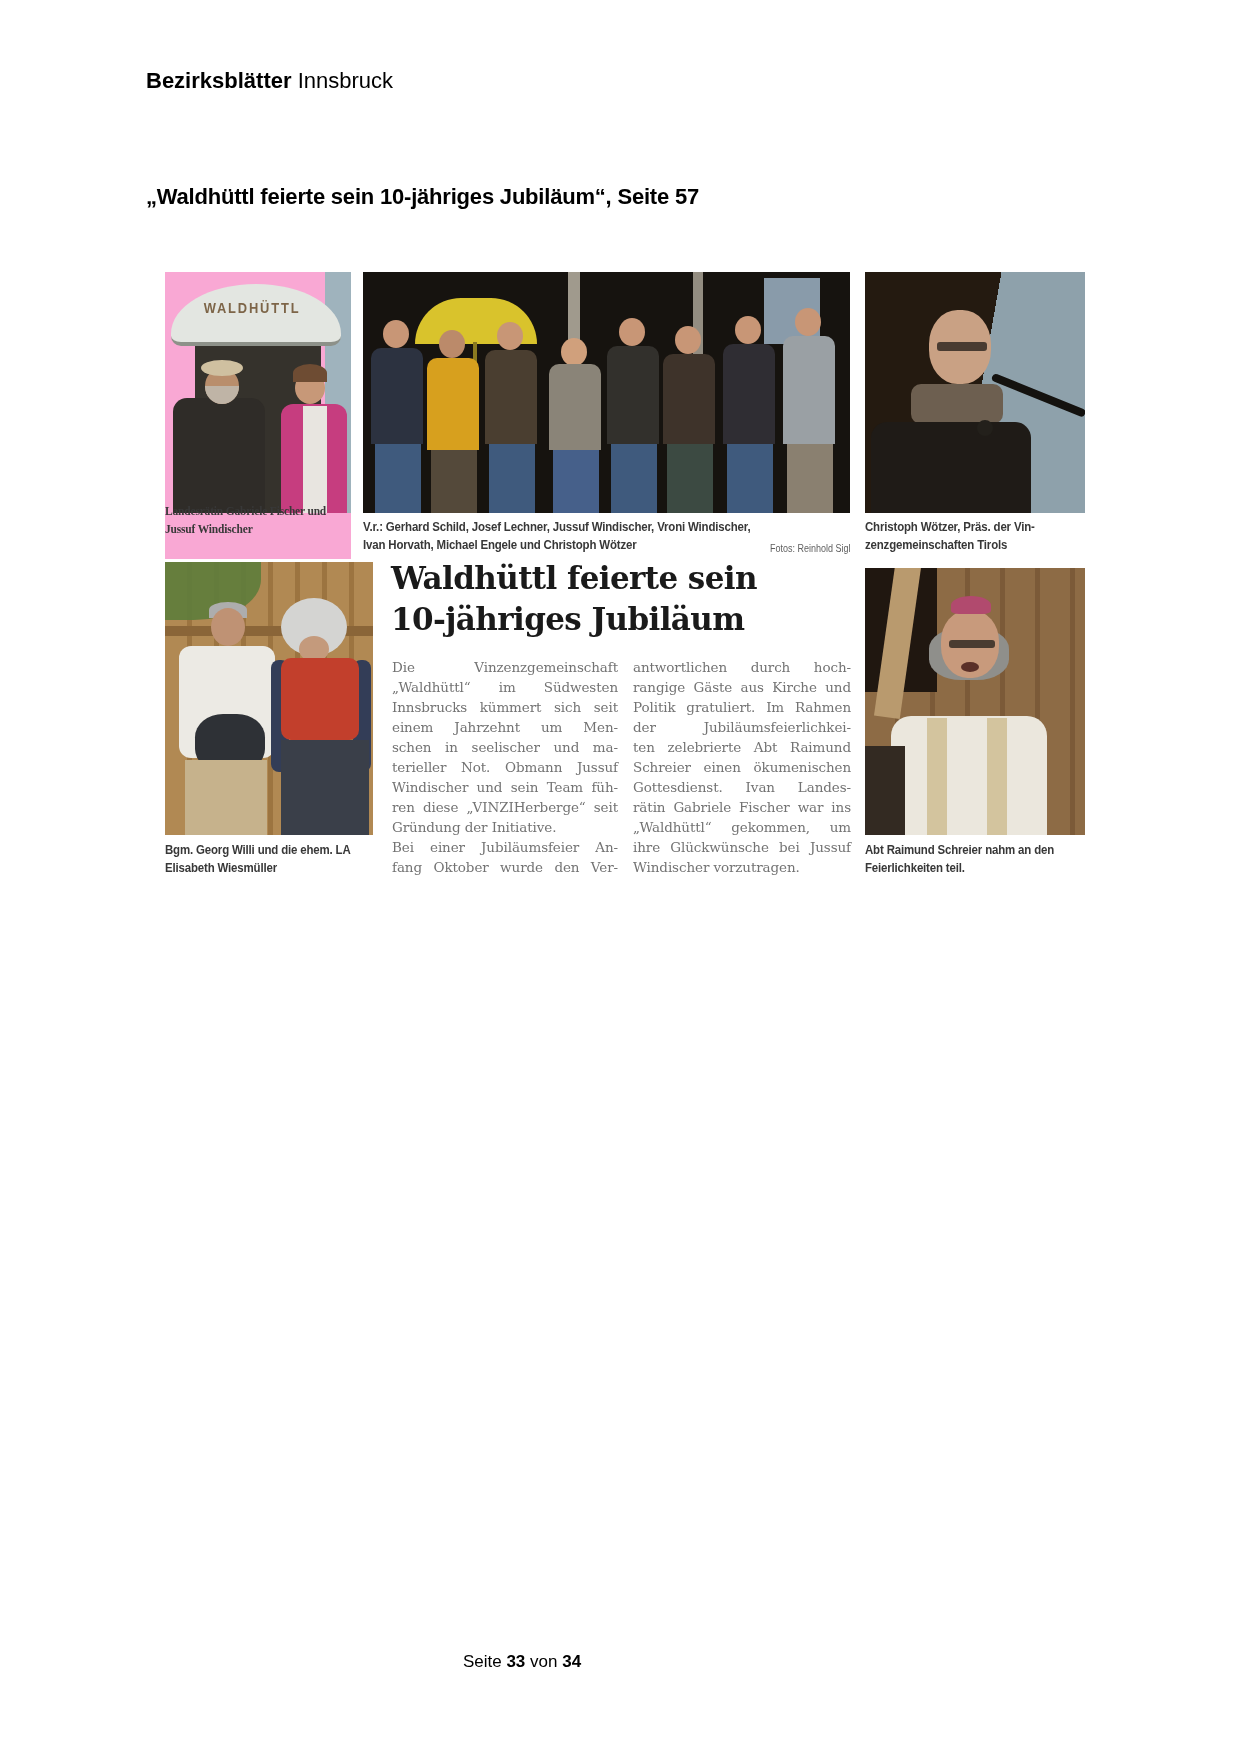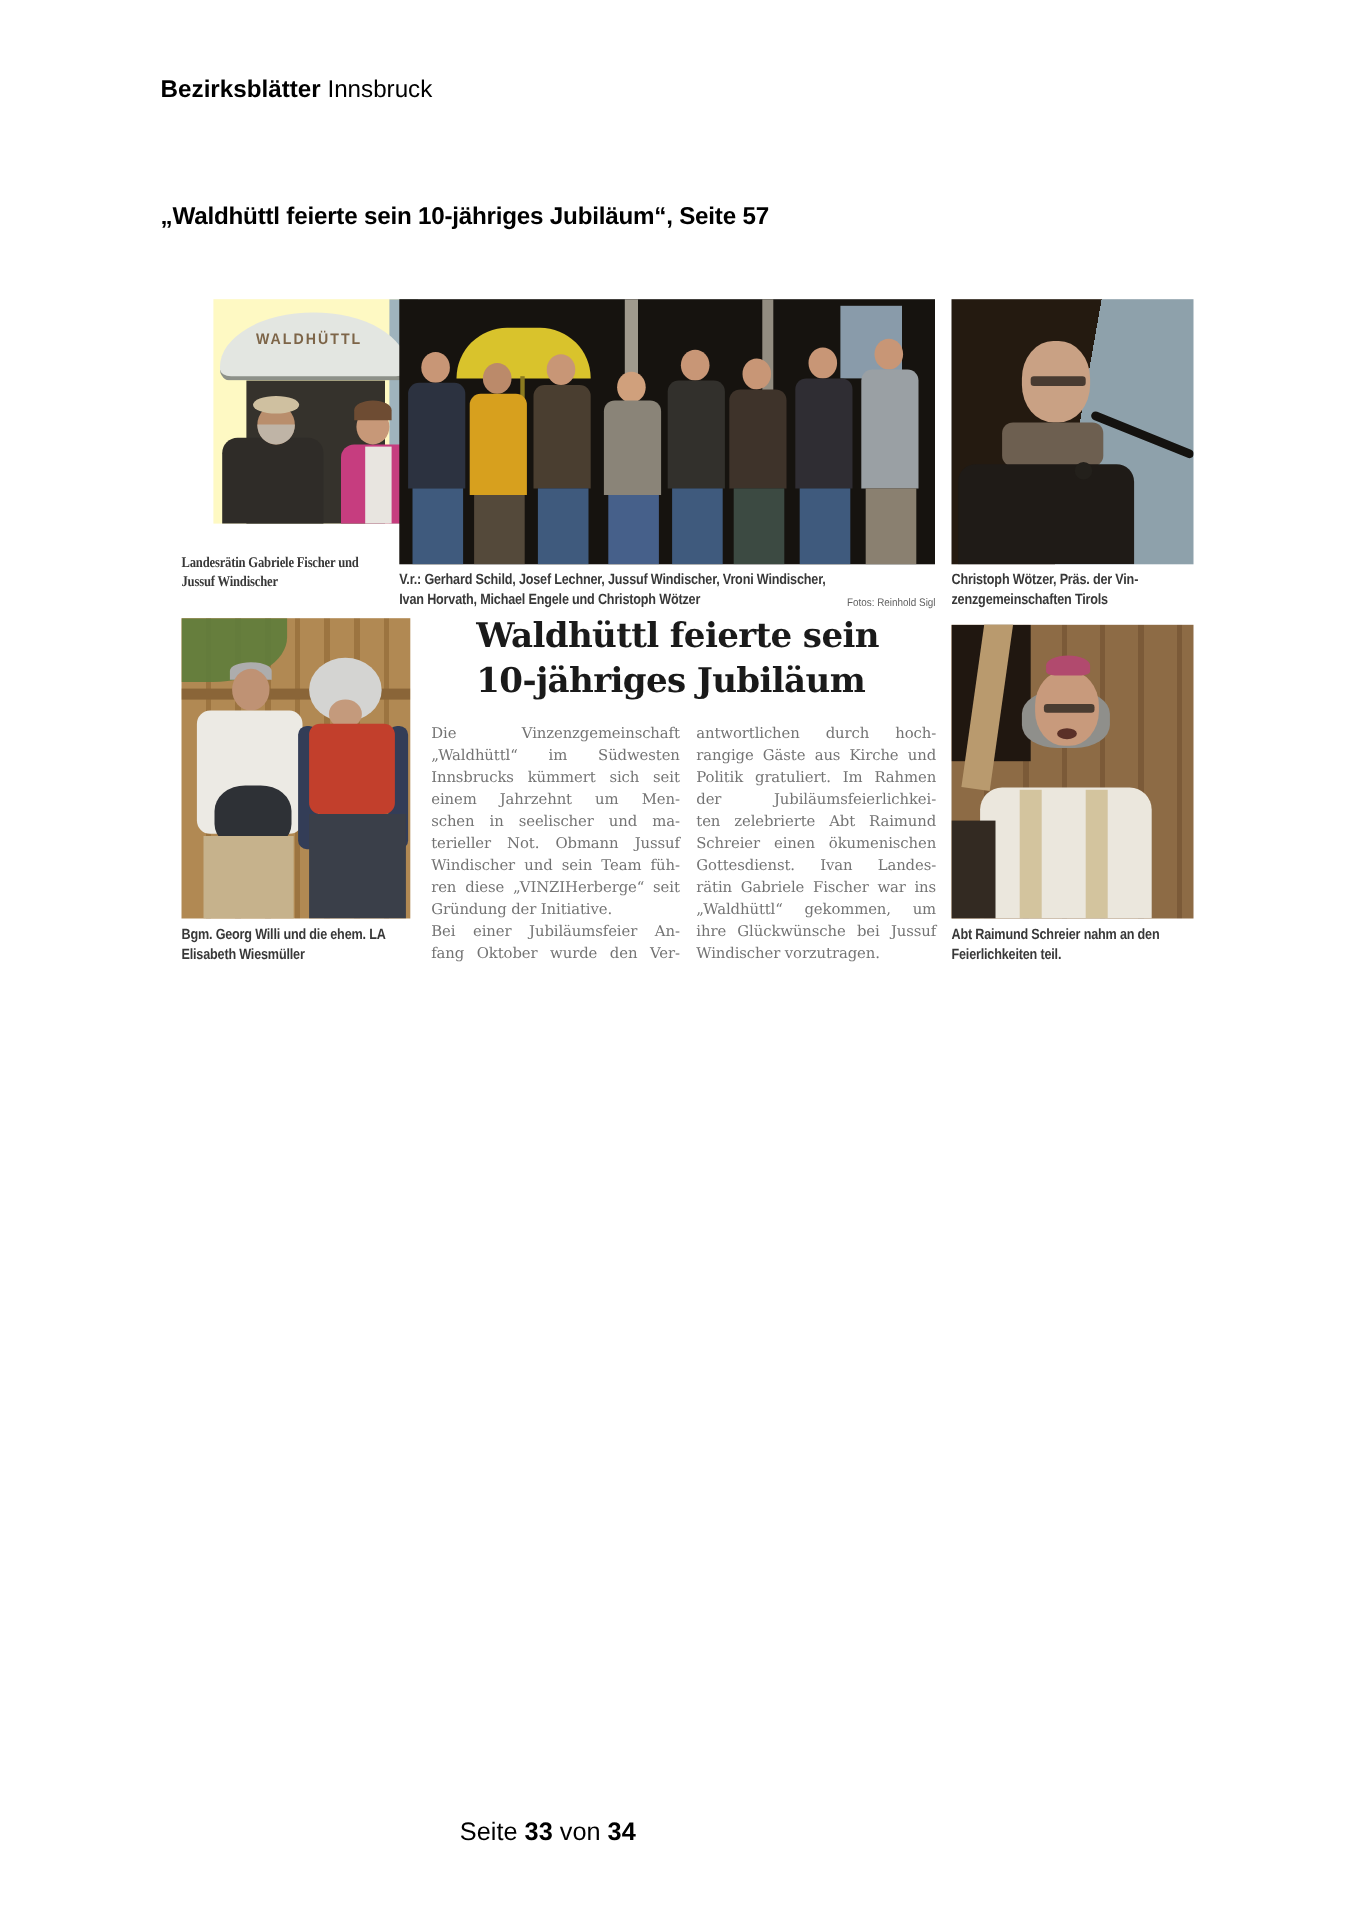--- a/index.html
+++ b/index.html
@@ -19,35 +19,35 @@
   .caption{position:absolute;color:#383838;}
   .cap-line{font-size:13.5px;font-weight:bold;line-height:18px;white-space:nowrap;
             transform:scaleX(.85);transform-origin:0 50%;letter-spacing:-0.2px;}
   .cap-row{display:flex;justify-content:space-between;align-items:flex-end;}
   .credit{font-size:10px;font-weight:normal;color:#5f5f5f;white-space:nowrap;
           transform:scaleX(.9);transform-origin:100% 50%;}
 
   
   .headline{position:absolute;left:391px;top:558px;width:470px;
             font-family:"DejaVu Serif",serif;font-weight:bold;color:#1a1a1a;
-            font-size:31px;line-height:41px;letter-spacing:-0.6px;margin-left:42px;}
+            font-size:31px;line-height:41px;letter-spacing:-0.6px;}
   .bodycol{position:absolute;top:657px;font-family:"DejaVu Serif",serif;color:#737373;
            font-size:13.5px;line-height:20px;letter-spacing:-0.1px;}
   .col1{left:392px;width:226px;}
   .col2{left:633px;width:218px;}
   .bl{white-space:normal;}
   .j{text-align:justify;text-align-last:justify;}
   .b{font-weight:bold;}
 
   
-  .doc-footer{position:absolute;left:0;top:1652px;width:996px;text-align:center;font-size:23px;}
+  .doc-footer{position:absolute;left:0;top:1652px;width:996px;text-align:center;font-size:17px;padding-left:24px;}
   .doc-footer .b{font-weight:bold;}
 
   
-  .p1{left:165px;top:272px;width:186px;height:204px;background:#fef9c3;margin-left:29px;}
+  .p1{left:165px;top:272px;width:186px;height:287px;background:#f9a8d4;}
   .p1 .wallR{right:0;top:0;width:26px;height:241px;background:#9fb3bd;}
   .p1 .arch{left:6px;top:12px;width:170px;height:58px;background:#e3e6e1;
             border-radius:50% 50% 10px 10px / 80% 80% 10px 10px;border-bottom:4px solid #8d9189;}
   .p1 .sign{left:0;top:28px;width:174px;text-align:center;color:#7d6548;
             font-size:14px;font-weight:bold;letter-spacing:2px;transform:scaleX(.92);transform-origin:50% 50%;}
   .p1 .door{left:30px;top:74px;width:126px;height:167px;background:#35322c;}
   .p1 .manT{left:8px;top:126px;width:92px;height:115px;background:#2f2c28;border-radius:14px 14px 0 0;}
   .p1 .manH{left:40px;top:96px;width:34px;height:36px;background:#b98e6c;border-radius:50%;}
   .p1 .beard{left:40px;top:114px;width:34px;height:18px;background:#bfb4a6;border-radius:0 0 17px 17px;}
   .p1 .cap{left:36px;top:88px;width:42px;height:16px;background:#cfc0a0;border-radius:50%;}

